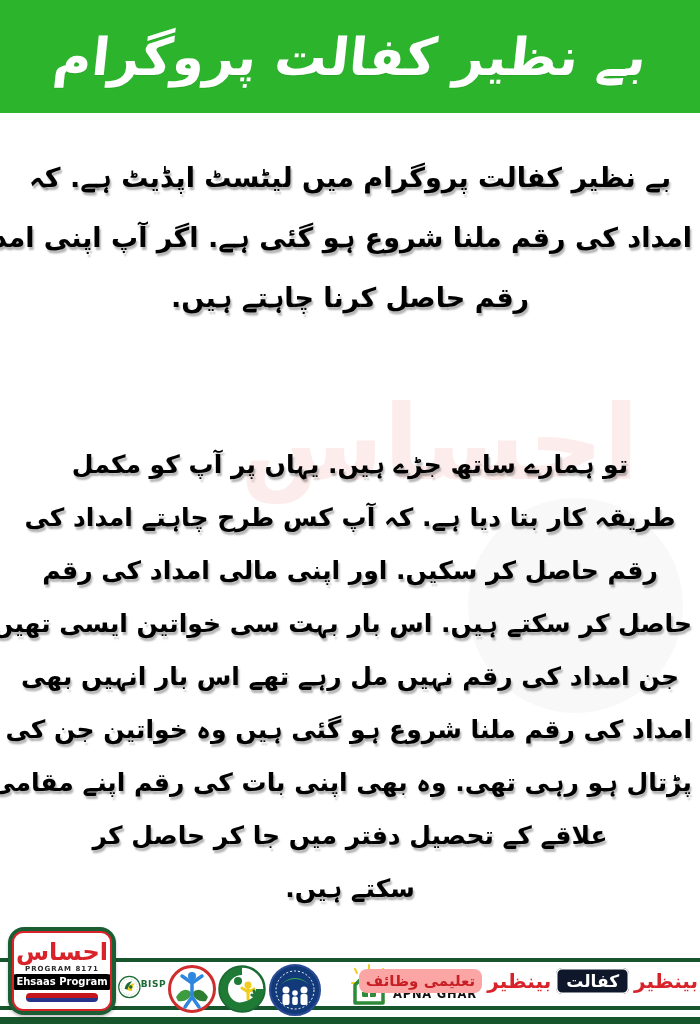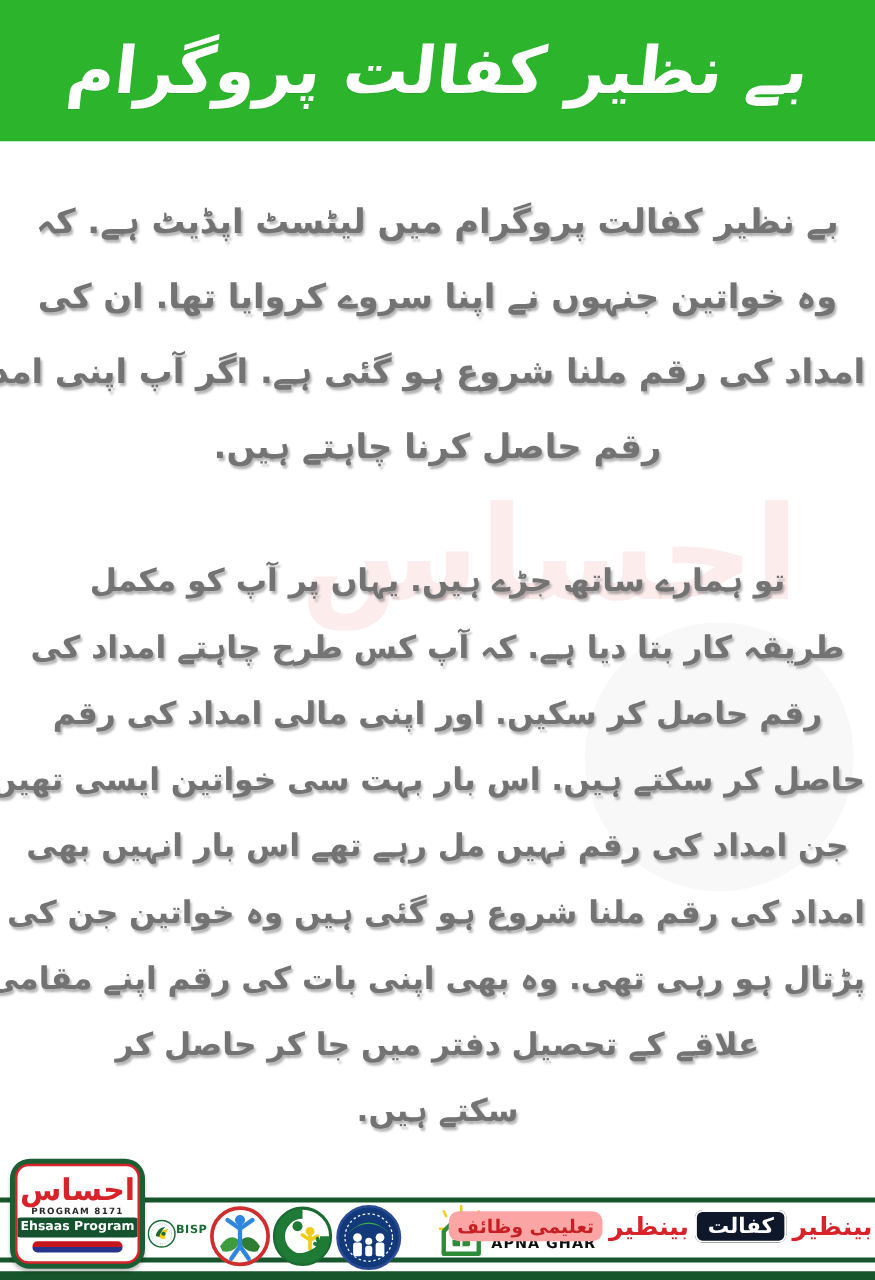--- a/index.html
+++ b/index.html
@@ -22,21 +22,21 @@
     position:absolute;top:382px;left:240px;font-size:104px;font-weight:bold;
     color:rgba(226,88,80,0.11);direction:rtl;pointer-events:none;white-space:nowrap;
   }
   .watermark-seal{
     position:absolute;top:498px;left:468px;width:215px;height:215px;border-radius:50%;
     background:rgba(110,110,110,0.05);pointer-events:none;
   }
   
   .para{
     position:absolute;left:8px;width:684px;text-align:center;direction:rtl;
-    color:#737373;font-weight:bold;
+    color:#000000;font-weight:bold;
     text-shadow:1.5px 2.5px 2px rgba(0,0,0,0.30);
   }
   .para .line{white-space:nowrap;}
   .para1{top:148px;font-size:27px;line-height:60px;}
   .para2{top:438px;font-size:25px;line-height:53px;}
   
   .footer-band{
     position:absolute;left:0;top:958px;width:700px;height:52px;background:#ffffff;
     border-top:4px solid #17552c;border-bottom:4px solid #17552c;box-sizing:border-box;
   }
@@ -50,21 +50,21 @@
     box-shadow:0 2px 3px rgba(0,0,0,0.25);
   }
   .ehsaas-inner{
     width:100%;height:100%;background:#ffffff;border:2px solid #d8232a;border-radius:11px;
     box-sizing:border-box;display:flex;flex-direction:column;align-items:center;
     justify-content:center;gap:1px;overflow:hidden;
   }
   .ehsaas-urdu{color:#d8232a;font-size:24px;font-weight:bold;line-height:1;direction:rtl;}
   .ehsaas-program{font-size:7px;font-weight:bold;letter-spacing:1px;color:#2a2a2a;}
   .ehsaas-pill{
-    background:#14532d;color:#ffffff;font-size:10px;font-weight:bold;
+    background:#000000;color:#ffffff;font-size:10px;font-weight:bold;
     border-radius:9px;padding:2px 7px;white-space:nowrap;line-height:1.2;
   }
   .ehsaas-ribbon{
     width:72px;height:9px;border-radius:4px;margin-top:2px;
     background:linear-gradient(#c4161c 0 52%,#27348b 52% 100%);
   }
   
   .logo-row{position:absolute;left:118px;top:963px;height:54px;display:flex;align-items:flex-start;z-index:4;}
   .clogo{position:relative;width:48px;margin-right:2px;display:flex;flex-direction:row;align-items:center;}
   .clogo svg{display:block;}
@@ -96,21 +96,20 @@
 
   <div class="header">
     <div class="header-title" lang="ur">بے نظیر کفالت پروگرام</div>
   </div>
 
   <div class="watermark-ehsaas" lang="ur">احساس</div>
   <div class="watermark-seal"></div>
 
   <div class="para para1">
     <div class="line" lang="ur">بے نظیر کفالت پروگرام میں لیٹسٹ اپڈیٹ ہے. کہ</div>
-    <div class="line" lang="ur">وہ خواتین جنہوں نے اپنا سروے کروایا تھا. ان کی</div>
     <div class="line" lang="ur">امداد کی رقم ملنا شروع ہو گئی ہے. اگر آپ اپنی امداد کی</div>
     <div class="line" lang="ur">رقم حاصل کرنا چاہتے ہیں.</div>
   </div>
 
   <div class="para para2">
     <div class="line" lang="ur">تو ہمارے ساتھ جڑے ہیں. یہاں پر آپ کو مکمل</div>
     <div class="line" lang="ur">طریقہ کار بتا دیا ہے. کہ آپ کس طرح چاہتے امداد کی</div>
     <div class="line" lang="ur">رقم حاصل کر سکیں. اور اپنی مالی امداد کی رقم</div>
     <div class="line" lang="ur">حاصل کر سکتے ہیں. اس بار بہت سی خواتین ایسی تھیں</div>
     <div class="line" lang="ur">جن امداد کی رقم نہیں مل رہے تھے اس بار انہیں بھی</div>

